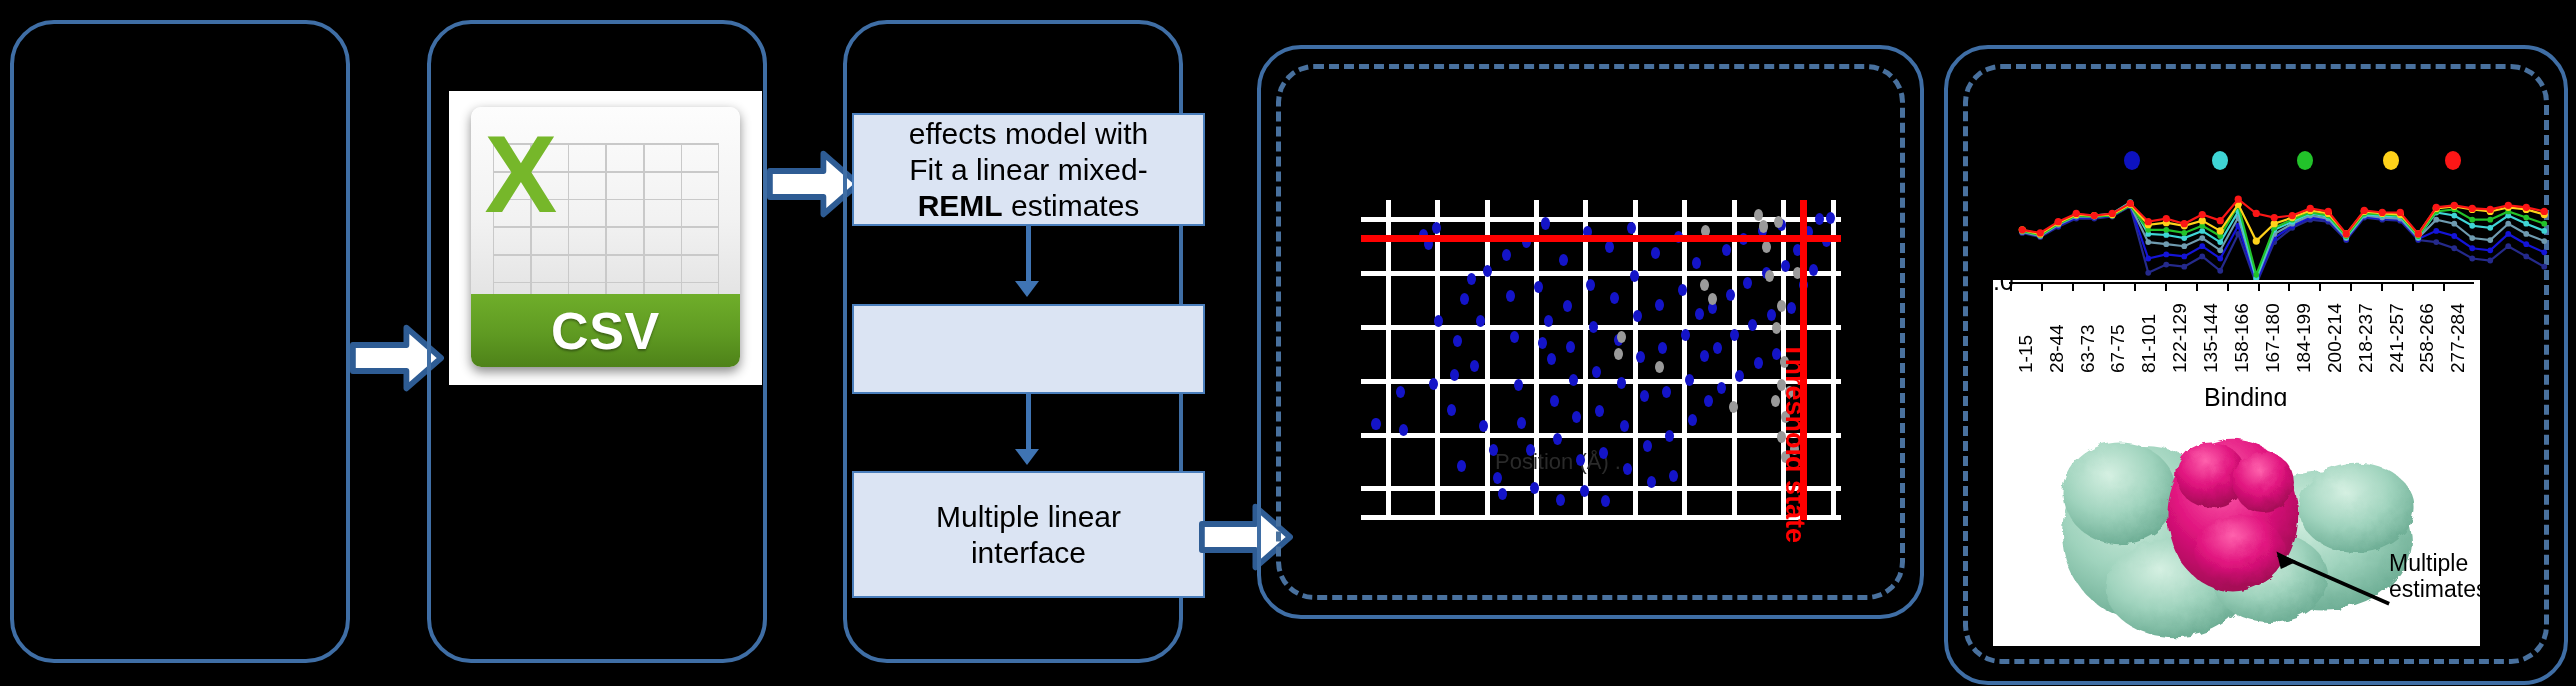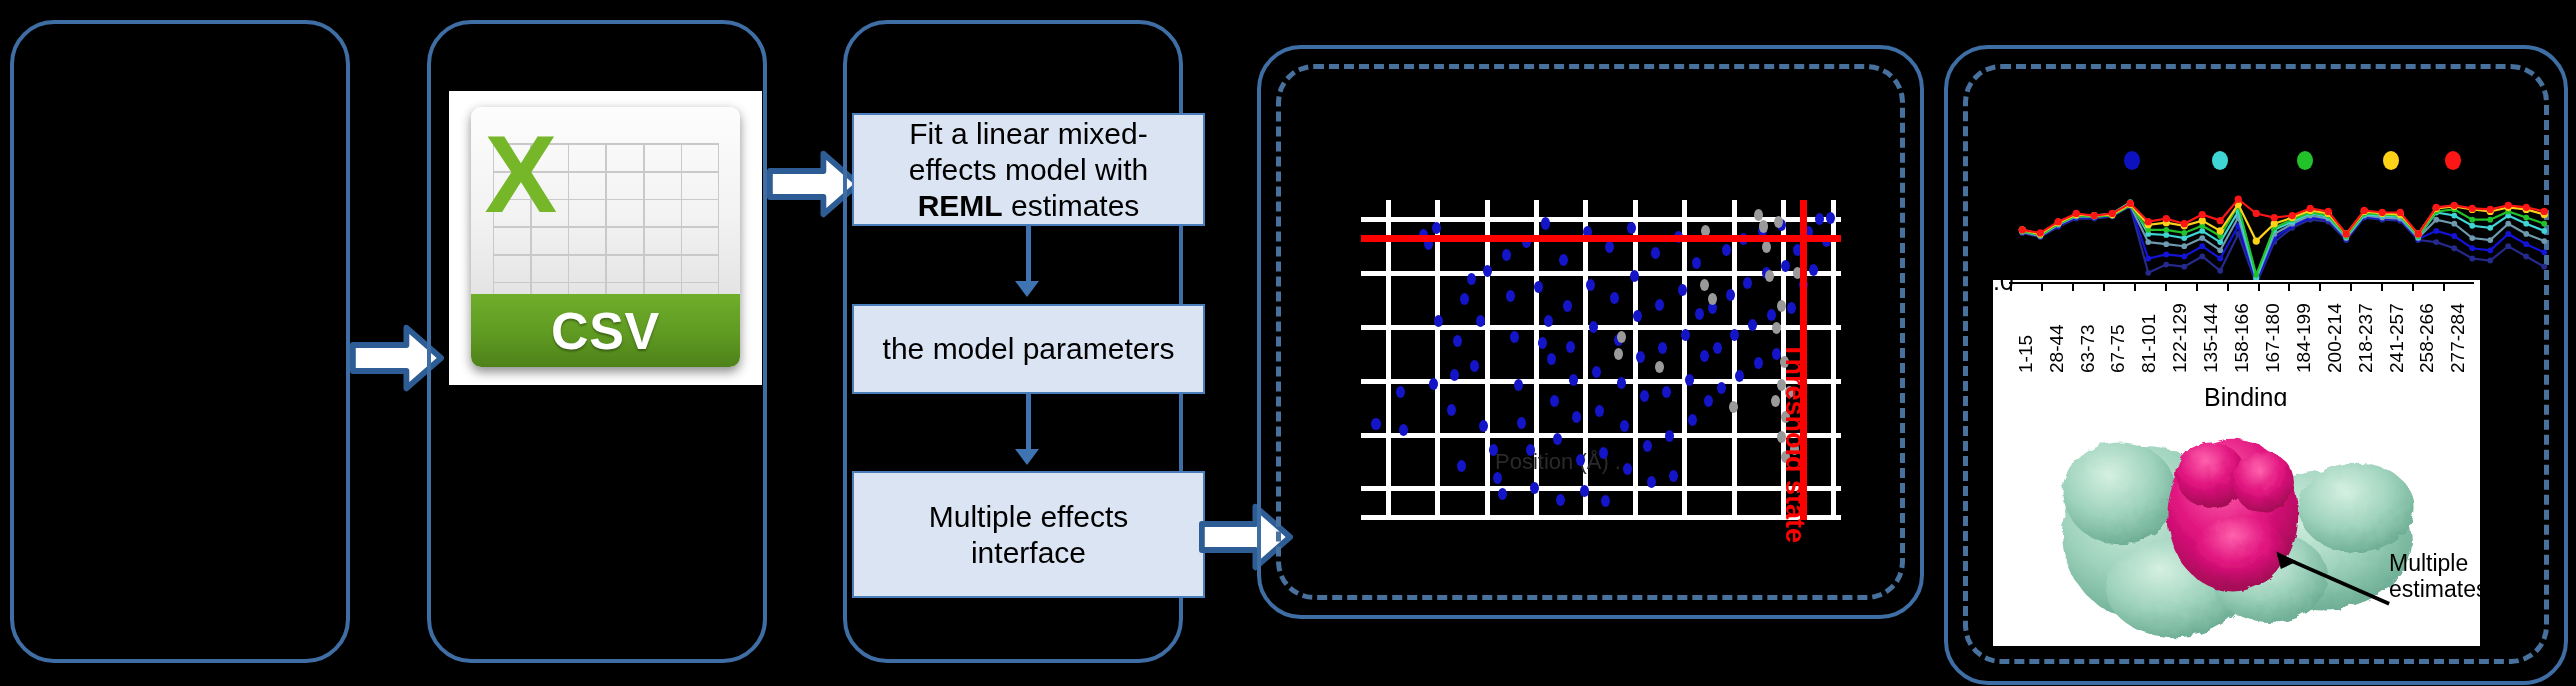--- a/index.html
+++ b/index.html
@@ -111,39 +111,38 @@
   <div class="blockarrow" style="left:767px;top:149px;width:94px;height:70px;">
     <svg width="94" height="70" viewBox="0 0 130 96">
       <polygon points="4,30 78,30 78,6 126,48 78,90 78,66 4,66" fill="#ffffff" stroke="#2e5c94" stroke-width="8" stroke-linejoin="round"></polygon>
     </svg>
   </div>
 
   <div class="panel" style="left:843px;top:20.4px;width:340px;height:643px;"></div>
 
   <div class="procbox" style="left:852px;top:113px;width:353px;height:113px;">
     <div>
+      <div>effects model with</div>
       <div>Fit a linear mixed-</div>
-      <div>effects model with</div>
       <div><b>REML</b> estimates</div>
     </div>
   </div>
   <div class="vconn" style="left:1026px;top:225px;height:57px;"></div>
   <div class="vhead" style="left:1015px;top:281px;"></div>
 
   <div class="procbox" style="left:852px;top:304px;width:353px;height:90px;">
     <div>
-      <div>the model parameters</div>
     </div>
   </div>
   <div class="vconn" style="left:1026px;top:394px;height:57px;"></div>
   <div class="vhead" style="left:1015px;top:449px;"></div>
 
   <div class="procbox" style="left:852px;top:471px;width:353px;height:127px;">
     <div>
-      <div>Multiple effects</div>
+      <div>Multiple linear</div>
       <div>interface</div>
     </div>
   </div>
 
   <div class="blockarrow" style="left:1199px;top:502px;width:94px;height:70px;">
     <svg width="94" height="70" viewBox="0 0 130 96">
       <polygon points="4,30 78,30 78,6 126,48 78,90 78,66 4,66" fill="#ffffff" stroke="#2e5c94" stroke-width="8" stroke-linejoin="round"></polygon>
     </svg>
   </div>
 

